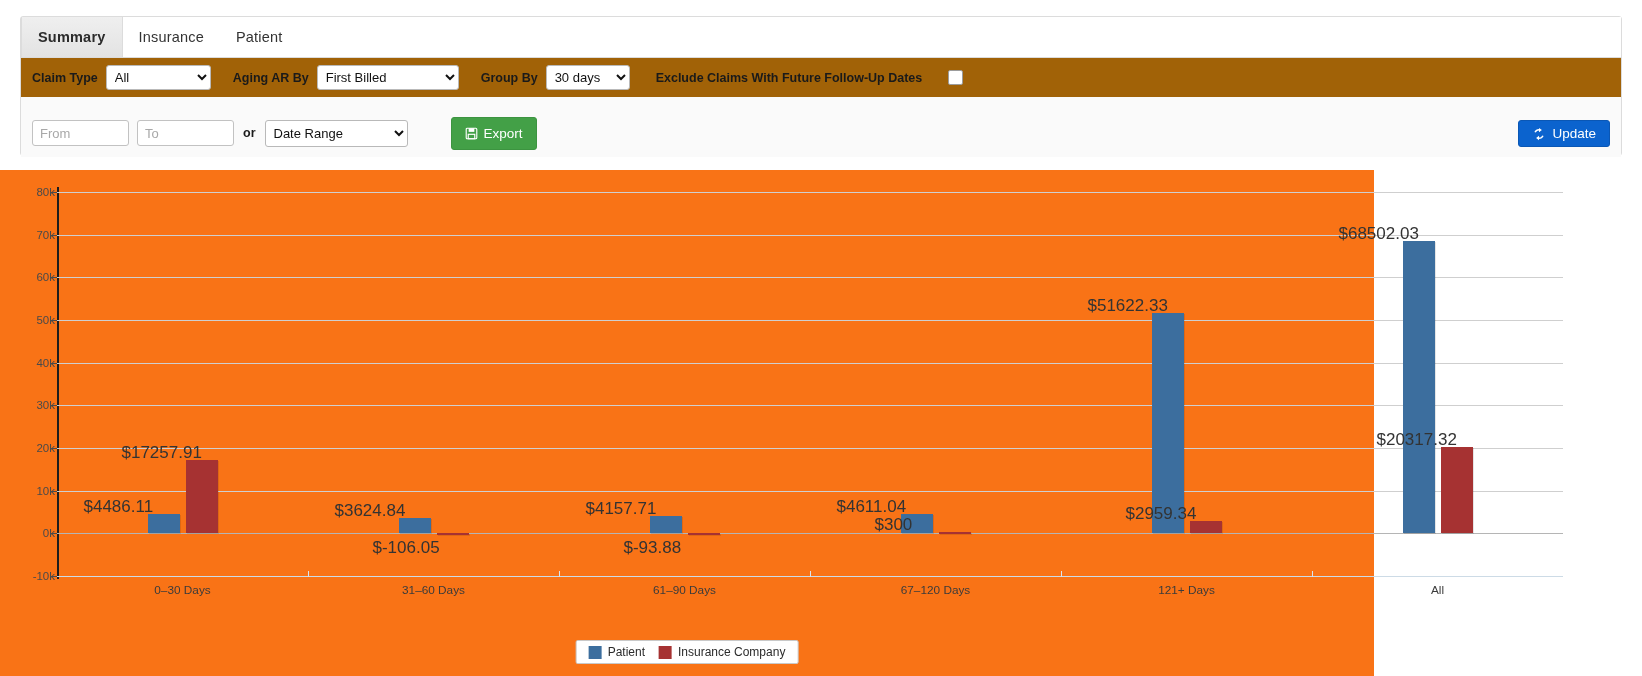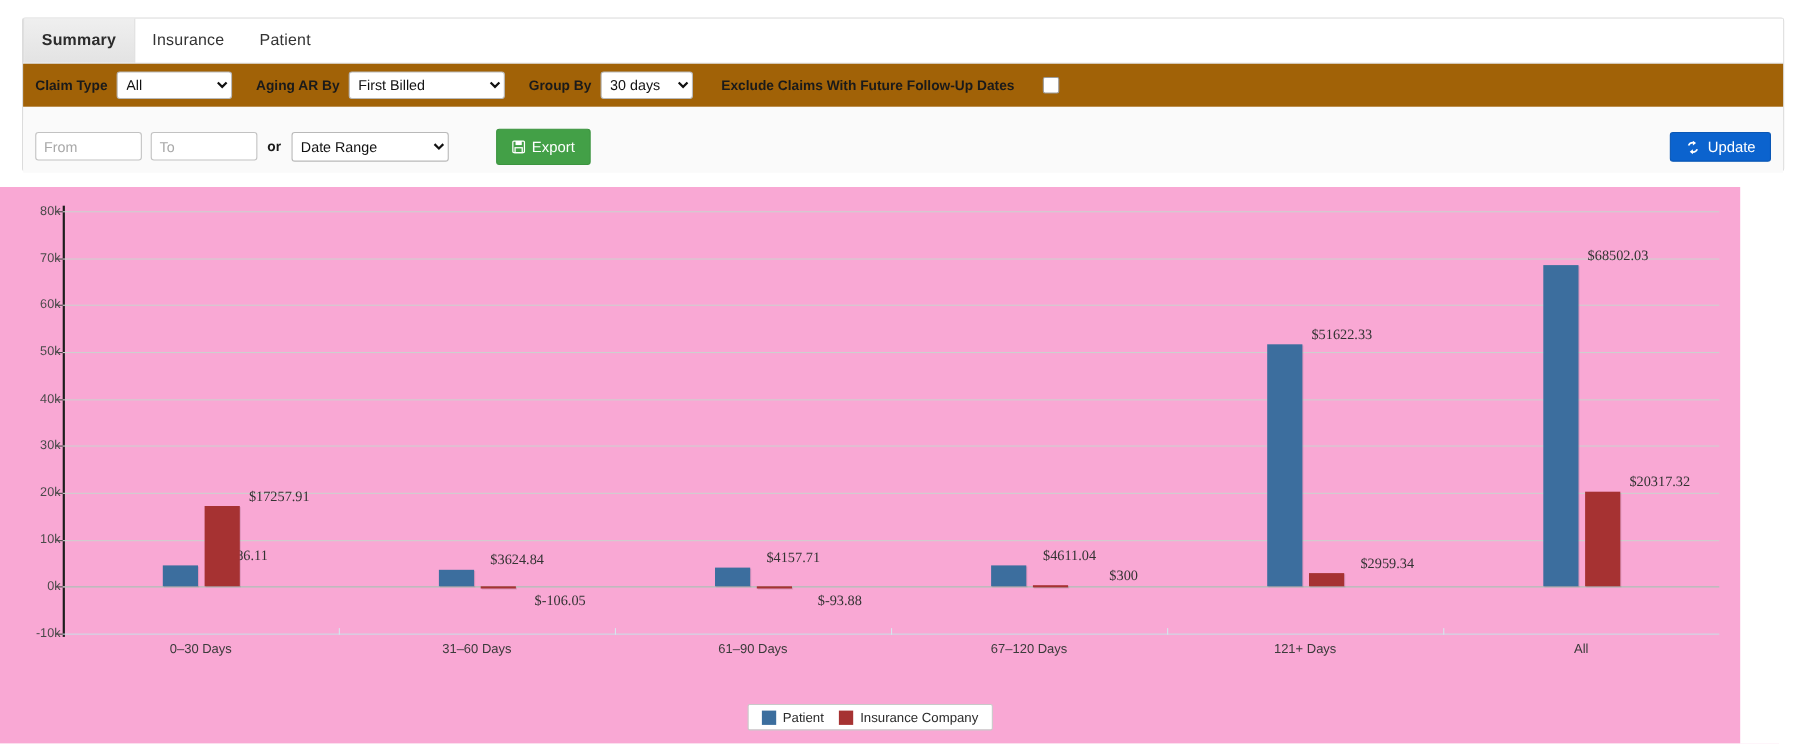--- a/index.html
+++ b/index.html
@@ -99,22 +99,22 @@
   .btn-update {
     background: #0b63ce; border-color:#0a57b5;
     position: absolute; right: 11px; top: 11px;
     height: 27px;
   }
   .btn svg { display:block; }
 
   
   .chart {
     position: absolute; left: 0; top: 170px;
-    width: 1582px; height: 506px;
-    background: #f9a8d4;
+    width: 1374px; height: 506px;
+    background: #f97316;
   }
   .plot {
     position: absolute;
     left: 57px; top: 22px;
     width: 1506px; height: 384px;   
   }
   .gridline {
     position: absolute; left: 0; width: 100%; height: 1px;
     background: #cfcfcf;
   }
@@ -141,23 +141,23 @@
   .xaxis-line {
     position: absolute; left: 0; width: 100%; height: 1px; background: #cddbe6;
   }
   .bar {
     position: absolute; width: 32px;
     box-shadow: 1px 1px 0 rgba(0,0,0,0.10);
   }
   .bar.patient { background: #3c6e9e; }
   .bar.insurance { background: #a63232; }
   .bar-label {
-    position: absolute; width: 160px; text-align: right;
-    font-size: 13px; color: #333;
-    font-family: Liberation Serif, serif;
+    position: absolute; width: 160px; text-align: left;
+    font-size: 17px; color: #333;
+    font-family: Liberation Sans, sans-serif;
     white-space: nowrap;
   }
   .xcat {
     position: absolute; width: 240px; text-align: center;
     font-size: 11.8px; color: #3b3b3b;
     font-family: "Liberation Sans", sans-serif;
   }
   .legend {
     position: absolute;
     left: 50%; transform: translateX(-50%);

